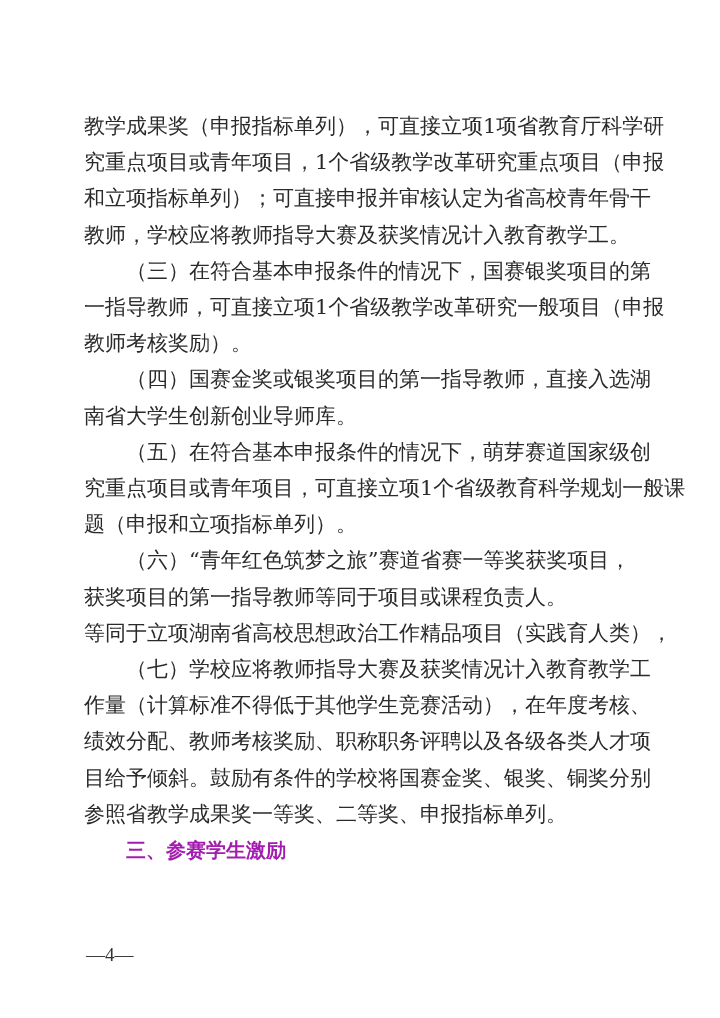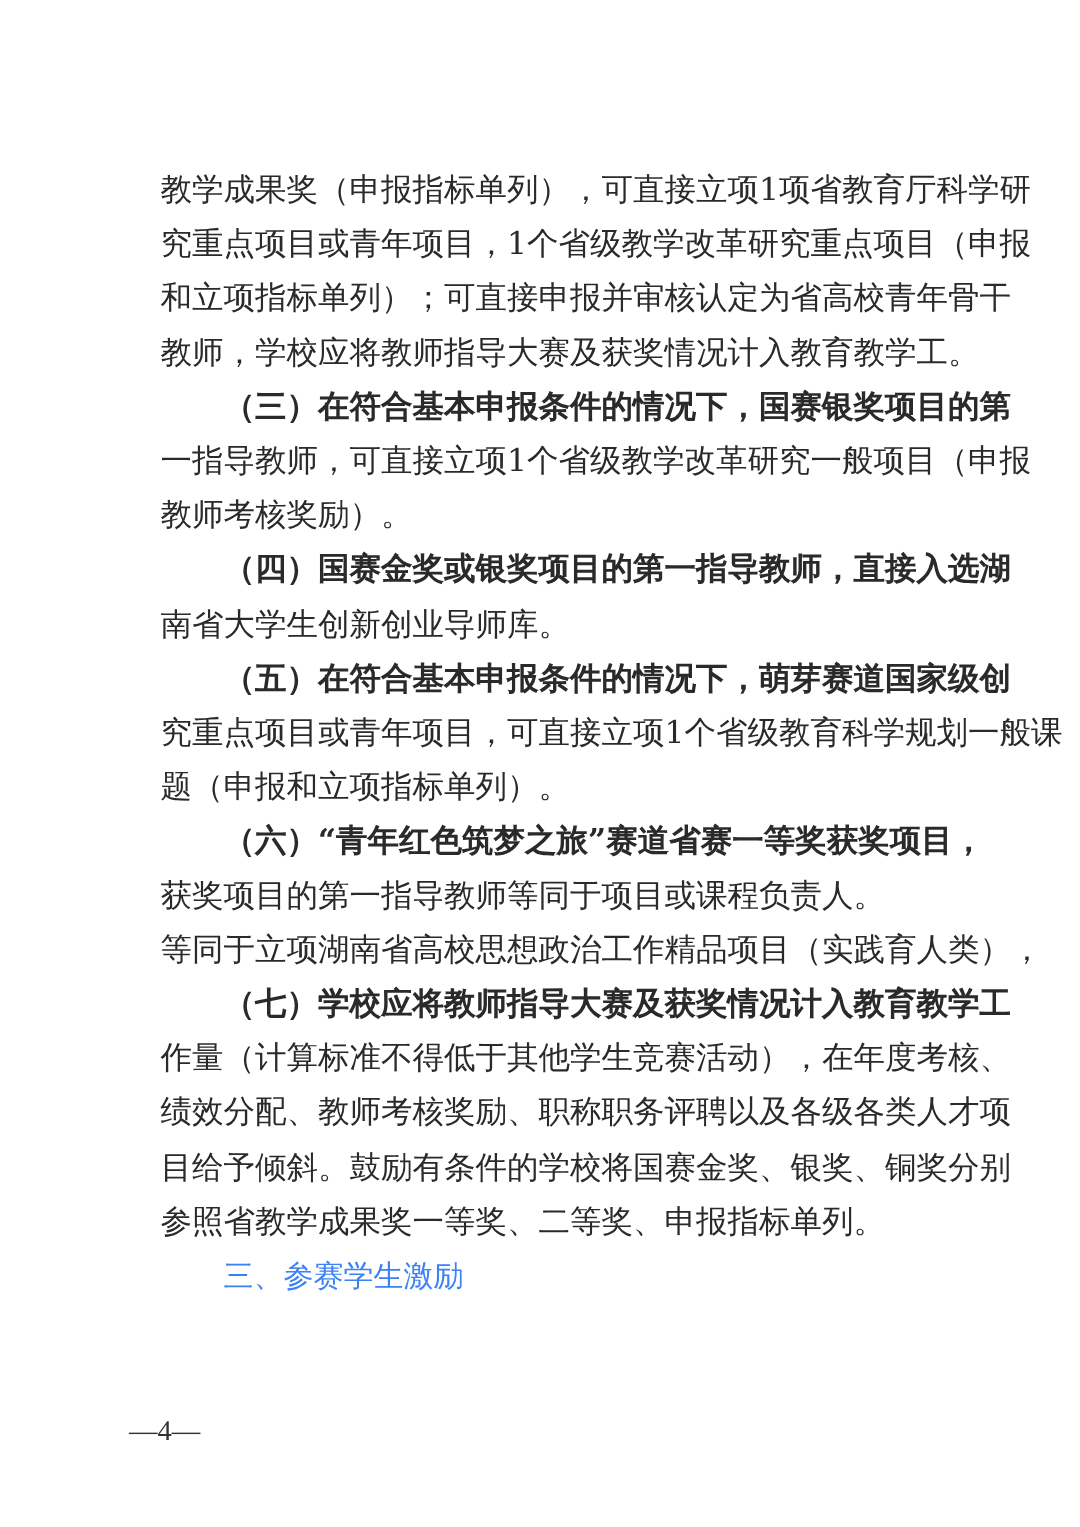--- a/index.html
+++ b/index.html
@@ -1,29 +1,29 @@
 <!DOCTYPE html>
 <html><head>
 <meta charset="utf-8">
 <style>
   html, body { margin: 0; padding: 0; background: #ffffff; }
   body { width: 720px; height: 1018px; position: relative; overflow: hidden; }
   .page {
-    position: absolute; left: 107px; top: 108px; width: 526px;
+    position: absolute; left: 84px; top: 108px; width: 526px;
     font-family: "DejaVu Serif", "Liberation Serif", serif;
     font-size: 21px; line-height: 36.2px; color: #2a2a2a;
     text-align: justify; text-justify: inter-character;
   }
   .para { margin: 0; }
-  .indent { text-indent: 42px; font-weight: bold; }
+  .indent { text-indent: 42px; }
   .line { display: block; text-align-last: justify; white-space: nowrap; }
   .line.last { text-align-last: left; }
   .heading {
     margin: 0; text-indent: 42px; font-family: "DejaVu Sans", "Liberation Sans", sans-serif;
-    font-weight: normal; font-size: 20px; color: #3b82f6;
+    font-weight: bold; font-size: 20px; color: #a21caf;
   }
   .footer {
     position: absolute; left: 86px; top: 944px;
     font-family: "Liberation Serif", "DejaVu Serif", serif; font-size: 19px; color: #333;
   }
 </style>
 </head>
 <body>
 
 <div class="page">

